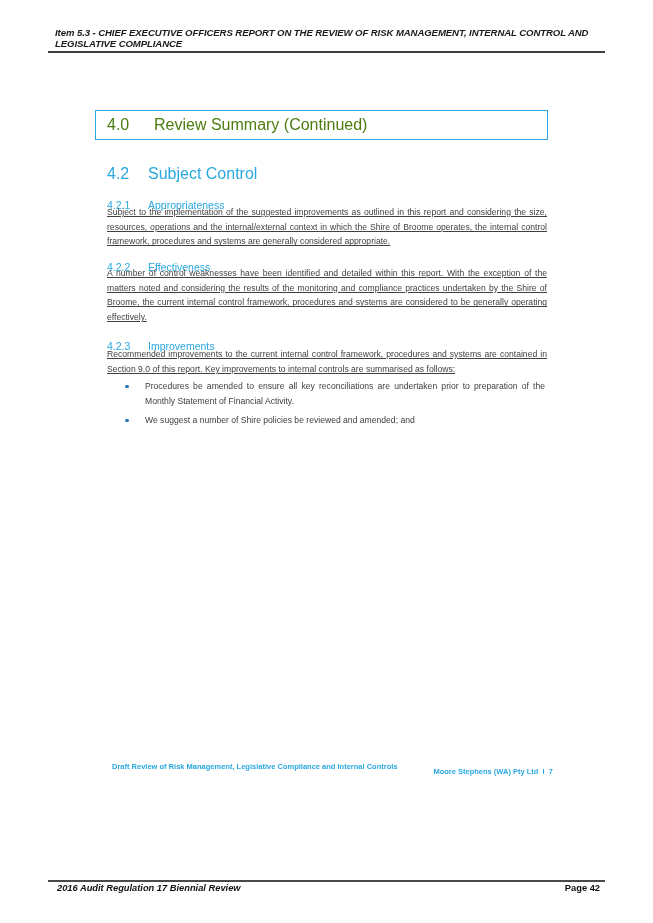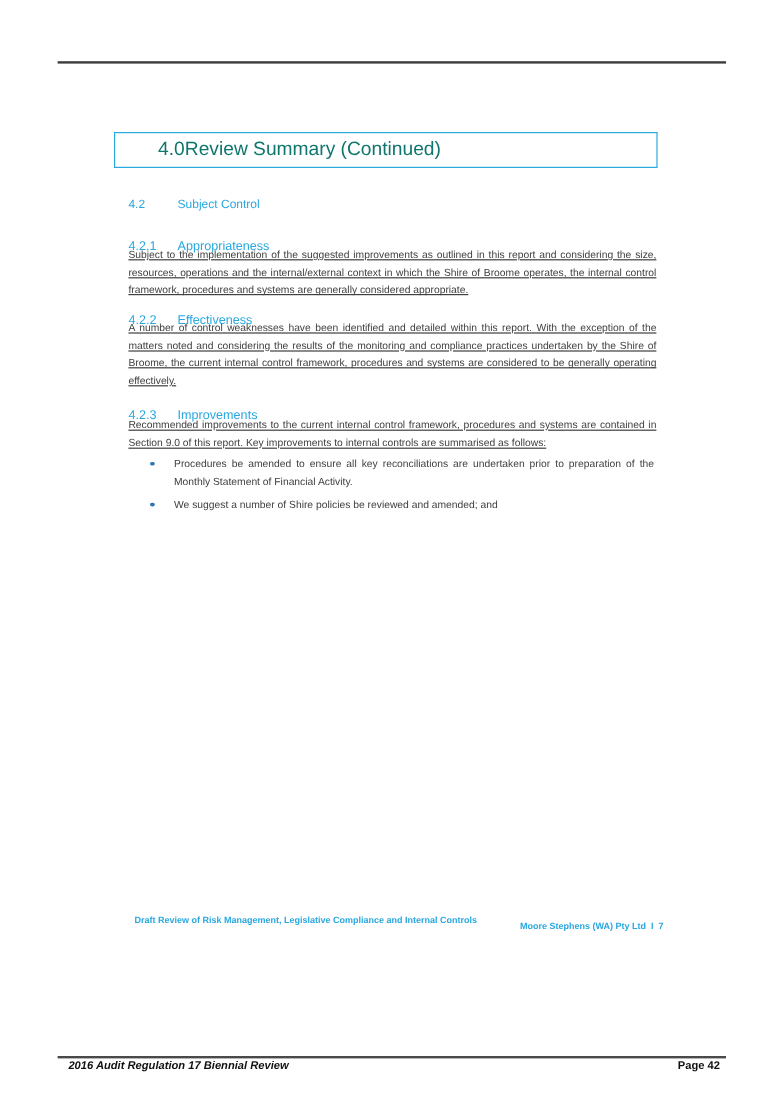--- a/index.html
+++ b/index.html
@@ -23,29 +23,29 @@
     position:absolute; left:48px; top:51px;
     width:557px; height:2px; background:#3d3d3d;
   }
 
   
   .title-box {
     position:absolute; left:95px; top:110px;
     width:453px; height:30px;
     border:1.5px solid #29a8e0;
     display:flex; align-items:center;
-    color:#0f766e; font-size:16px;text-align:right;
+    color:#4d7c0f; font-size:16px;
   }
   .title-num { margin-left:11px; width:47px; flex:none; }
 
   
   .sec-h2, .sec-h3 {
     position:absolute; left:107px; display:flex; color:#29a8e0;
   }
-  .sec-h2 { font-size:10px; }
+  .sec-h2 { font-size:16px; }
   .sec-h3 { font-size:10.5px;margin-top:12px; }
   .sec-h2 .num, .sec-h3 .num { width:41px; flex:none; }
   .h42  { top:165px; }
   .h421 { top:187px; }
   .h422 { top:249px; }
   .h423 { top:328px; }
 
   
   .para {
     position:absolute; left:107px; width:440px;
@@ -90,20 +90,24 @@
   .pf-right {
     position:absolute; right:53px; top:883px;
     font-size:9.3px; font-weight:bold; color:#111111;
   }
 </style>
 </head>
 <body>
 
 <div class="page">
 
+  <div class="hdr">
+    <div>Item 5.3 - CHIEF EXECUTIVE OFFICERS REPORT ON THE REVIEW OF RISK MANAGEMENT, INTERNAL CONTROL AND</div>
+    <div>LEGISLATIVE COMPLIANCE</div>
+  </div>
   <div class="hdr-rule"></div>
 
   <div class="title-box">
     <span class="title-num">4.0</span>
     <span class="title-text">Review Summary (Continued)</span>
   </div>
 
   <div class="sec-h2 h42">
     <span class="num">4.2</span>
     <span>Subject Control</span>

